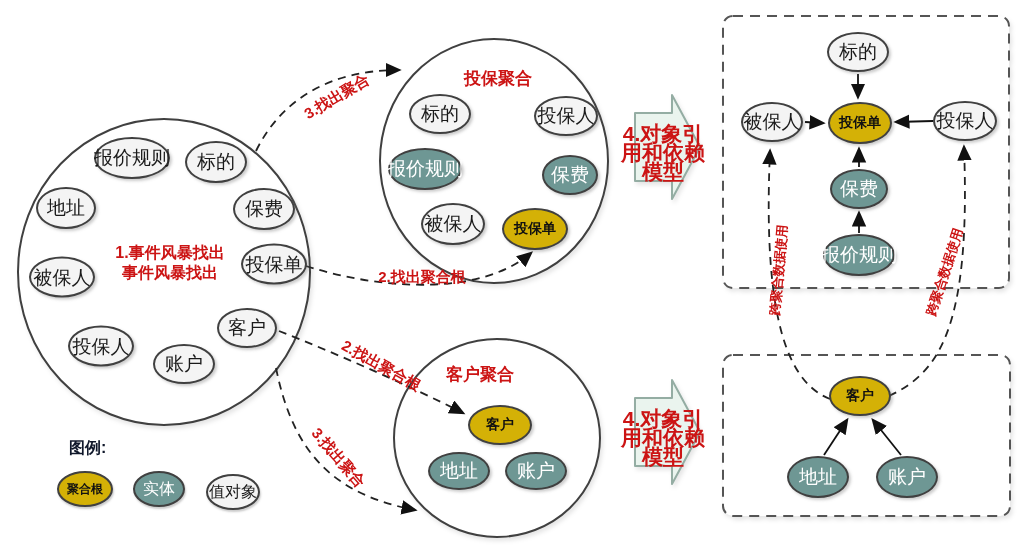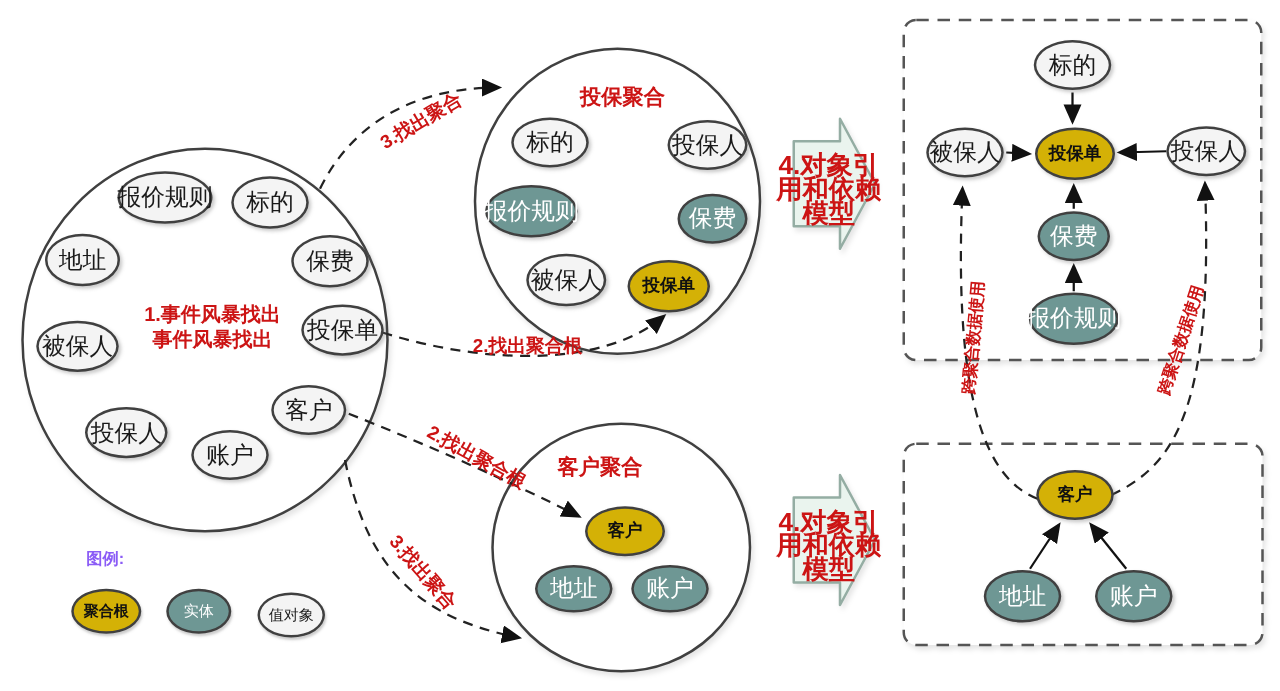--- a/index.html
+++ b/index.html
@@ -38,23 +38,23 @@
     position:absolute;transform:translate(-50%,-50%);
     color:var(--red-label);font-weight:bold;font-size:16px;
     text-align:center;line-height:20px;white-space:nowrap;
   }
   .step4-text{
     position:absolute;transform:translate(-50%,-50%);
     color:var(--red-label);font-weight:bold;font-size:21px;
     text-align:center;line-height:19px;white-space:nowrap;
   }
   .legend-title{
-    position:absolute;color:#8b5cf6;font-weight:bold;font-size:13px;white-space:nowrap;
+    position:absolute;color:#0f172a;font-weight:bold;font-size:16px;white-space:nowrap;
   }
-  .legend-node{font-size:12px;box-shadow:1px 2px 2px rgba(110,110,110,.35);}
+  .legend-node{font-size:16px;box-shadow:1px 2px 2px rgba(110,110,110,.35);}
   .shape{filter:drop-shadow(2px 3px 2px rgba(0,0,0,0.10));}
 </style>
 </head>
 <body>
 
 <svg id="underlay" viewBox="0 0 1024 553">
   <defs>
     <marker id="ah" markerWidth="10" markerHeight="9" refX="7.5" refY="4" orient="auto">
       <path d="M0,0 L9,4 L0,8 Z" fill="#111"></path>
     </marker>

